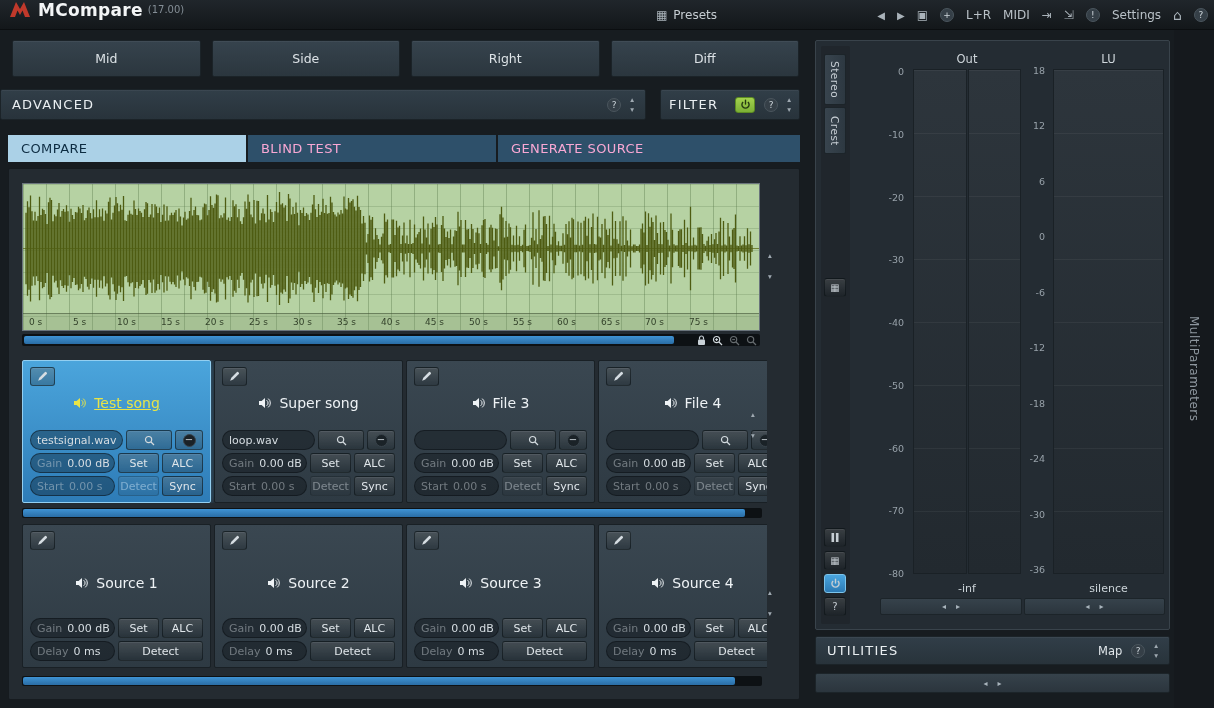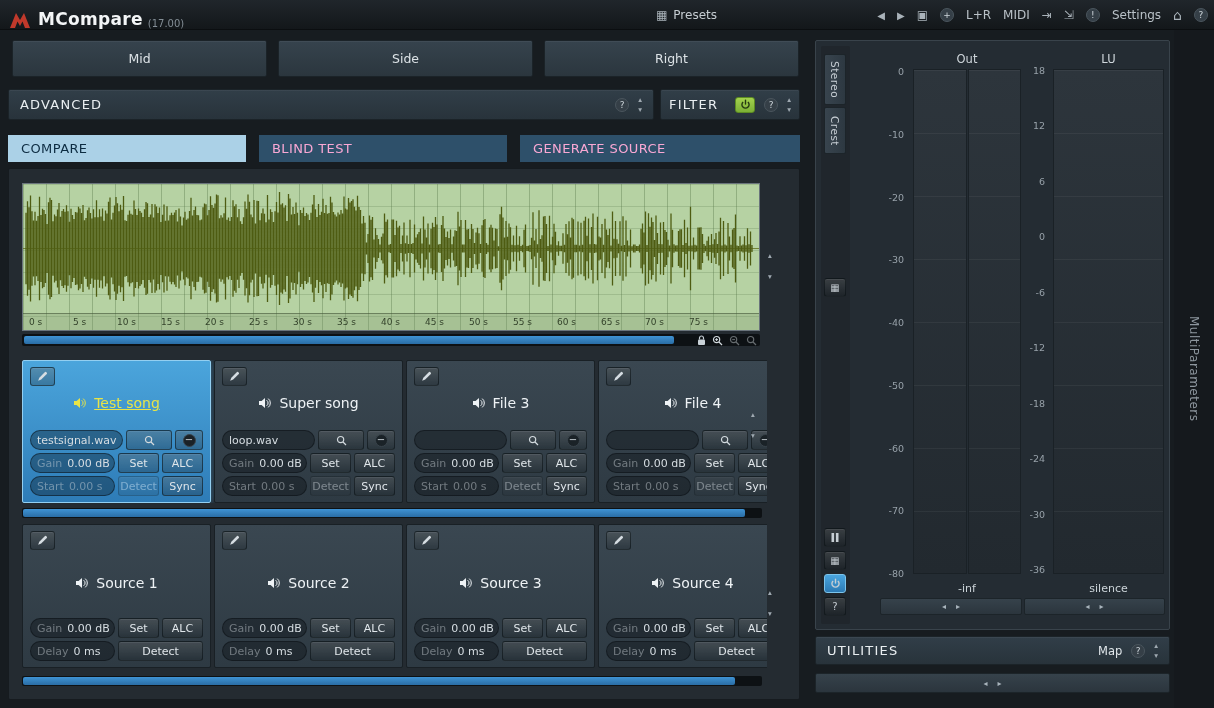--- a/index.html
+++ b/index.html
@@ -1,49 +1,49 @@
 <!DOCTYPE html>
 <html><head>
 <meta charset="utf-8">
 <style>
   *{margin:0;padding:0;box-sizing:border-box;}
   html,body{width:1214px;height:708px;}
   body{position:relative;background:#171c20;font-family:"DejaVu Sans","Liberation Sans",sans-serif;overflow:hidden;color:#dfe5e9;}
   [data-interactable="true"]{cursor:pointer;}
 
   
-  #titlebar{position:absolute;left:0;top:0;width:1214px;height:30px;background:linear-gradient(#20262b,#13171a);display:flex;align-items:flex-end;padding:0 9px;border-bottom:1px solid #0b0e10;z-index:5;}
+  #titlebar{position:absolute;left:0;top:0;width:1214px;height:30px;background:linear-gradient(#20262b,#13171a);display:flex;align-items:flex-start;padding:0 9px;border-bottom:1px solid #0b0e10;z-index:5;}
   .tb-title{font-size:17px;font-weight:bold;color:#f3f5f6;margin-left:7px;letter-spacing:.3px;}
   .tb-version{font-size:10px;color:#848e96;margin-left:5px;margin-top:4px;}
   #presets{position:absolute;left:656px;top:0;height:30px;display:flex;align-items:center;gap:6px;font-size:12px;color:#c6cdd2;}
   #tb-right{position:absolute;right:6px;top:0;height:30px;display:flex;align-items:center;gap:12px;font-size:12px;color:#b9c1c7;}
   .tb-icon{font-size:12px;color:#a9b2b9;}
   .circle-icon{width:14px;height:14px;border-radius:50%;background:#353f47;border:1px solid #4a555d;display:flex;align-items:center;justify-content:center;font-size:9px;color:#cdd5da;flex:0 0 auto;}
 
   
   #channel-row{position:absolute;left:12px;top:40px;width:787px;height:37px;display:flex;gap:11px;}
   .chan-btn{flex:1;background:linear-gradient(#36434d,#2b363e);border:1px solid #1b2328;border-radius:2px;display:flex;align-items:center;justify-content:center;font-size:12.5px;color:#dce2e6;box-shadow:inset 0 1px rgba(255,255,255,.05);}
 
   
   .hbar{background:linear-gradient(#313e48,#28333b);border:1px solid #1b2328;border-radius:2px;display:flex;align-items:center;padding:0 11px;box-shadow:inset 0 1px rgba(255,255,255,.05);}
-  #advanced-bar{position:absolute;left:8px;top:89px;width:646px;height:31px;}
+  #advanced-bar{position:absolute;left:0;top:89px;width:646px;height:31px;}
   #filter-bar{position:absolute;left:660px;top:89px;width:140px;height:31px;padding:0 8px;gap:16px;}
   .hbar-label{font-size:13px;letter-spacing:1.2px;color:#e9eef1;}
   .hbar-right{margin-left:auto;display:flex;align-items:center;gap:9px;}
   .spin{display:flex;flex-direction:column;align-items:center;line-height:1;color:#9fa9b1;}
   .spin span{font-size:7.5px;}
   .spin-sm span + span{margin-top:2px;}
   .spin-tall{position:absolute;z-index:4;}
   .spin-tall span + span{margin-top:13px;}
   .pwr{width:20px;height:16px;border-radius:3px;display:flex;align-items:center;justify-content:center;}
   .pwr-green{background:linear-gradient(#a3d14e,#7cb036);border:1px solid #5d8c22;color:#243711;}
   .pwr-blue{background:linear-gradient(#4aa5de,#2c7ab4);border:1px solid #7cc3ea;color:#ecf5fb;}
 
   
-  #tab-row{position:absolute;left:8px;top:135px;width:792px;height:27px;display:flex;gap:13px;}
+  #tab-row{position:absolute;left:8px;top:135px;width:792px;height:27px;display:flex;gap:2px;}
   .tab{display:flex;align-items:center;padding:0 13px;font-size:13px;letter-spacing:.4px;}
   .tab-inactive{background:#2e506a;color:#f9a8d4;}
   .tab-active{background:#abd1e7;color:#0d2c42;}
   .tab-compare{flex:0 0 238px;}
   .tab-blind{flex:0 0 248px;}
   .tab-generate{flex:1;}
 
   
   #workspace{position:absolute;left:8px;top:168px;width:792px;height:532px;background:#242b31;border:1px solid #161b1f;border-radius:2px;}
 
@@ -156,20 +156,21 @@
     <span data-interactable="true">Settings</span>
     <span class="tb-icon" style="font-size:14px;" data-interactable="true">⌂</span>
     <span class="circle-icon" data-interactable="true">?</span>
   </div>
 </div>
 
 <div id="channel-row" data-interactable="false">
   <div class="chan-btn" data-interactable="true">Mid</div>
   <div class="chan-btn" data-interactable="true">Side</div>
   <div class="chan-btn" data-interactable="true">Right</div>
+  <div class="chan-btn" data-interactable="true">Diff</div>
 </div>
 
 <div id="advanced-bar" class="hbar" data-interactable="true">
   <span class="hbar-label" data-interactable="false">ADVANCED</span>
   <span class="hbar-right">
     <span class="circle-icon" data-interactable="true">?</span>
     <span class="spin spin-sm" data-interactable="true">
       <span>▴</span>
         <span>▾</span>
     </span>

